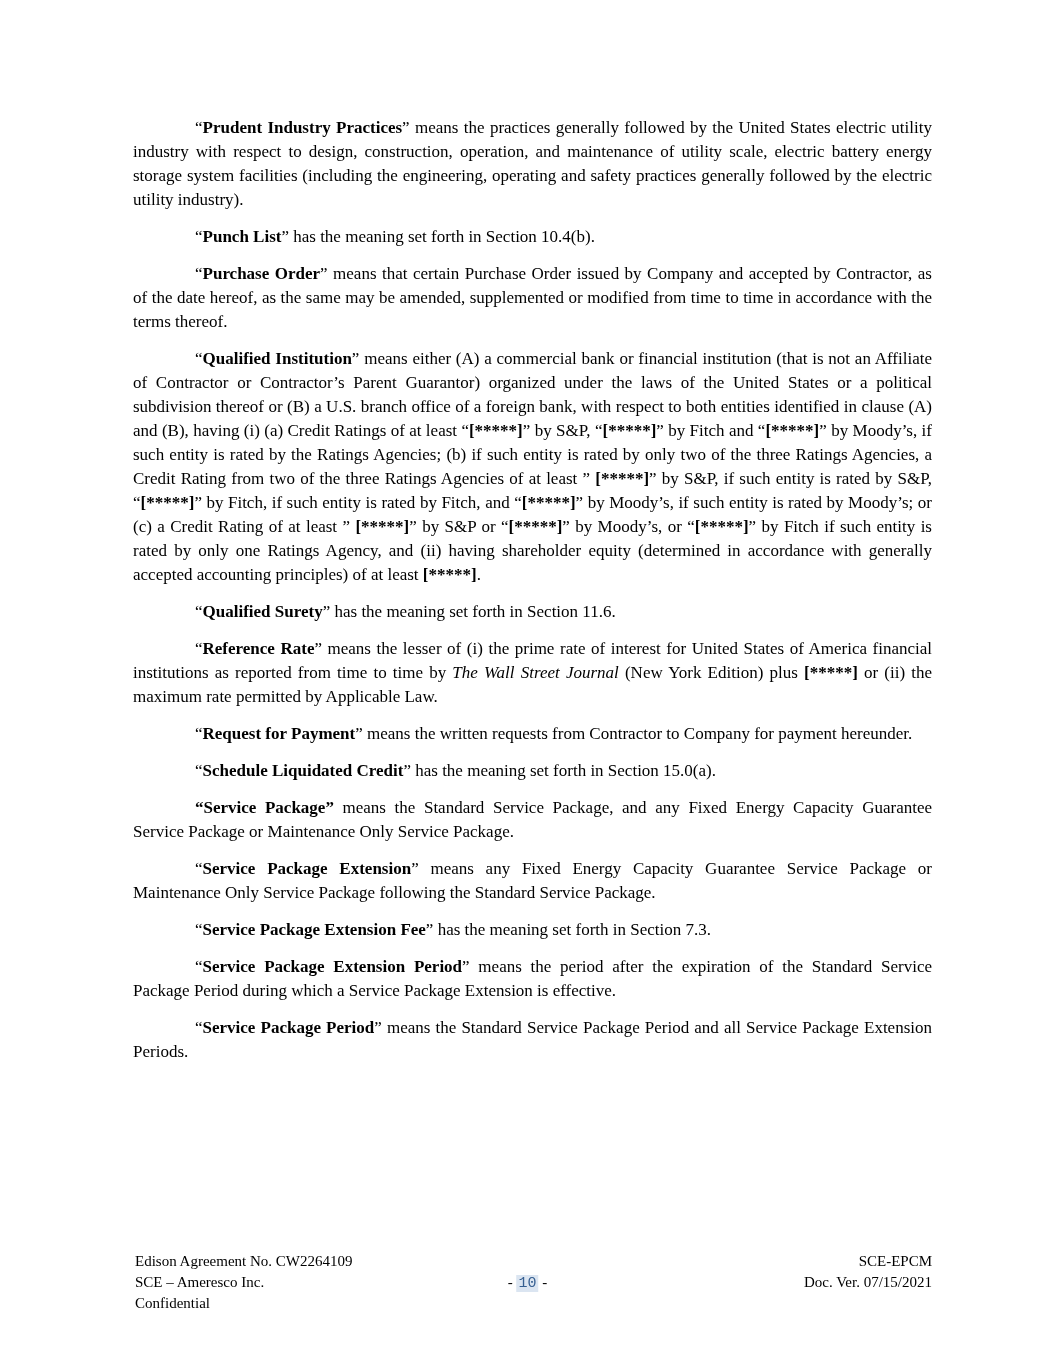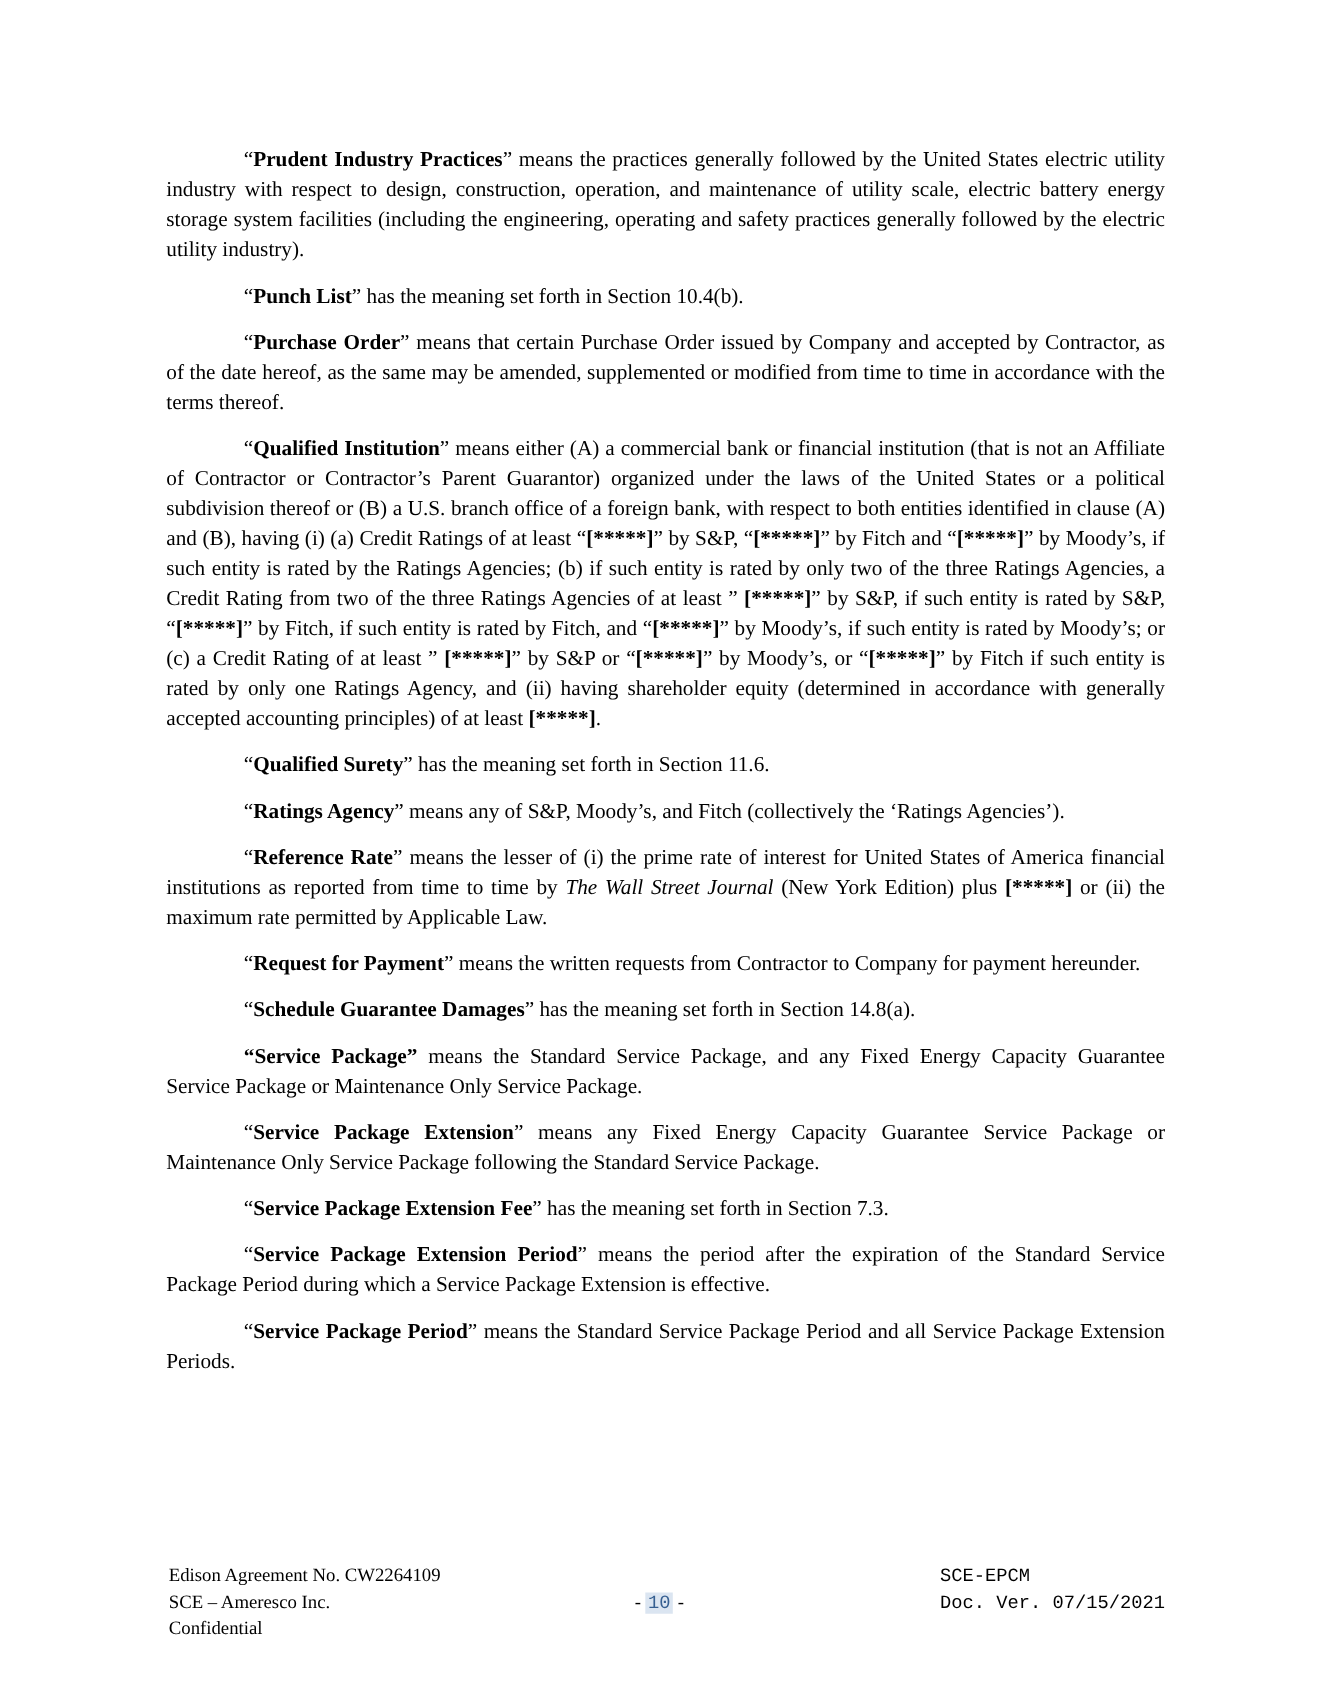--- a/index.html
+++ b/index.html
@@ -46,21 +46,21 @@
   }
   .footer-left {
     position: absolute;
     left: 12px;
     top: 0;
   }
   .footer-right {
     position: absolute;
     right: 0;
     top: 0;
-    font-family: Liberation Mono, monospace;
+    text-align: right;
   }
   .footer-center {
     position: absolute;
     left: 50%;
     transform: translateX(-50%);
     top: 21px;
     white-space: nowrap;
   }
   .pagenum {
     color: #365f91;
@@ -73,24 +73,23 @@
 <body>
 
 <div class="page">
 
   <div class="doc-body">
       <p class="para"><span>“</span><span class="b">Prudent Industry Practices</span><span>” means the practices generally followed by the United States electric utility industry with respect to design, construction, operation, and maintenance of utility scale, electric battery energy storage system facilities (including the engineering, operating and safety practices generally followed by the electric utility industry).</span></p>
       <p class="para"><span>“</span><span class="b">Punch List</span><span>” has the meaning set forth in </span><span class="u">Section 10.4(b)</span><span>.</span></p>
       <p class="para"><span>“</span><span class="b">Purchase Order</span><span>” means that certain Purchase Order issued by Company and accepted by Contractor, as of the date hereof, as the same may be amended, supplemented or modified from time to time in accordance with the terms thereof.</span></p>
       <p class="para"><span>“</span><span class="b">Qualified Institution</span><span>” means either (A) a commercial bank or financial institution (that is not an Affiliate of Contractor or Contractor’s Parent Guarantor) organized under the laws of the United States or a political subdivision thereof or (B) a U.S. branch office of a foreign bank, with respect to both entities identified in clause (A) and (B), having (i) (a) Credit Ratings of at least “</span><span class="b">[*****]</span><span>” by S&amp;P, “</span><span class="b">[*****]</span><span>” by Fitch and “</span><span class="b">[*****]</span><span>” by Moody’s, if such entity is rated by the Ratings Agencies; (b) if such entity is rated by only two of the three Ratings Agencies, a Credit Rating from two of the three Ratings Agencies of at least ” </span><span class="b">[*****]</span><span>” by S&amp;P, if such entity is rated by S&amp;P, “</span><span class="b">[*****]</span><span>” by Fitch, if such entity is rated by Fitch, and “</span><span class="b">[*****]</span><span>” by Moody’s, if such entity is rated by Moody’s; or (c) a Credit Rating of at least ” </span><span class="b">[*****]</span><span>” by S&amp;P or “</span><span class="b">[*****]</span><span>” by Moody’s, or “</span><span class="b">[*****]</span><span>” by Fitch if such entity is rated by only one Ratings Agency, and (ii) having shareholder equity (determined in accordance with generally accepted accounting principles) of at least </span><span class="b">[*****]</span><span>.</span></p>
       <p class="para"><span>“</span><span class="b">Qualified Surety</span><span>” has the meaning set forth in Section 11.6.</span></p>
-      <p class="para"><span>“</span><span class="b">Ratings Agency</span><span>” means any of S&amp;P, Moody’s, and Fitch (collectively the ‘Ratings Agencies’).</span></p>
       <p class="para"><span>“</span><span class="b">Reference Rate</span><span>” means the lesser of (i) the prime rate of interest for United States of America financial institutions as reported from time to time by </span><span class="i">The Wall Street Journal</span><span> (New York Edition) plus </span><span class="b">[*****]</span><span> or (ii) the maximum rate permitted by Applicable Law.</span></p>
       <p class="para"><span>“</span><span class="b">Request for Payment</span><span>” means the written requests from Contractor to Company for payment hereunder.</span></p>
-      <p class="para"><span>“</span><span class="b">Schedule Guarantee Damages</span><span>” has the meaning set forth in </span><span class="u">Section 14.8(a)</span><span>.</span></p>
+      <p class="para"><span>“</span><span class="b">Schedule Liquidated Credit</span><span>” has the meaning set forth in </span><span class="u">Section 15.0(a)</span><span>.</span></p>
       <p class="para"><span class="b">“Service Package”</span><span> means the Standard Service Package, and any Fixed Energy Capacity Guarantee Service Package or Maintenance Only Service Package.</span></p>
       <p class="para"><span>“</span><span class="b">Service Package Extension</span><span>” means any Fixed Energy Capacity Guarantee Service Package or Maintenance Only Service Package following the Standard Service Package.</span></p>
       <p class="para"><span>“</span><span class="b">Service Package Extension Fee</span><span>” has the meaning set forth in </span><span class="u">Section 7.3</span><span>.</span></p>
       <p class="para"><span>“</span><span class="b">Service Package Extension Period</span><span>” means the period after the expiration of the Standard Service Package Period during which a Service Package Extension is effective.</span></p>
       <p class="para"><span>“</span><span class="b">Service Package Period</span><span>” means the Standard Service Package Period and all Service Package Extension Periods.</span></p>
     </div>
 
   <div class="footer">
     <div class="footer-left">
         <div>Edison Agreement No. CW2264109</div>

